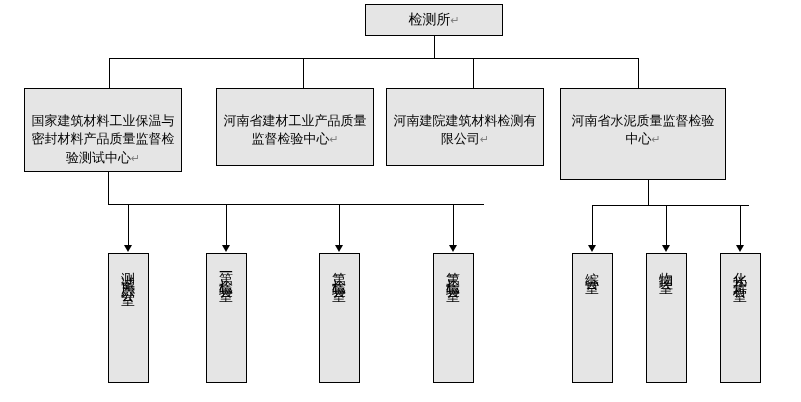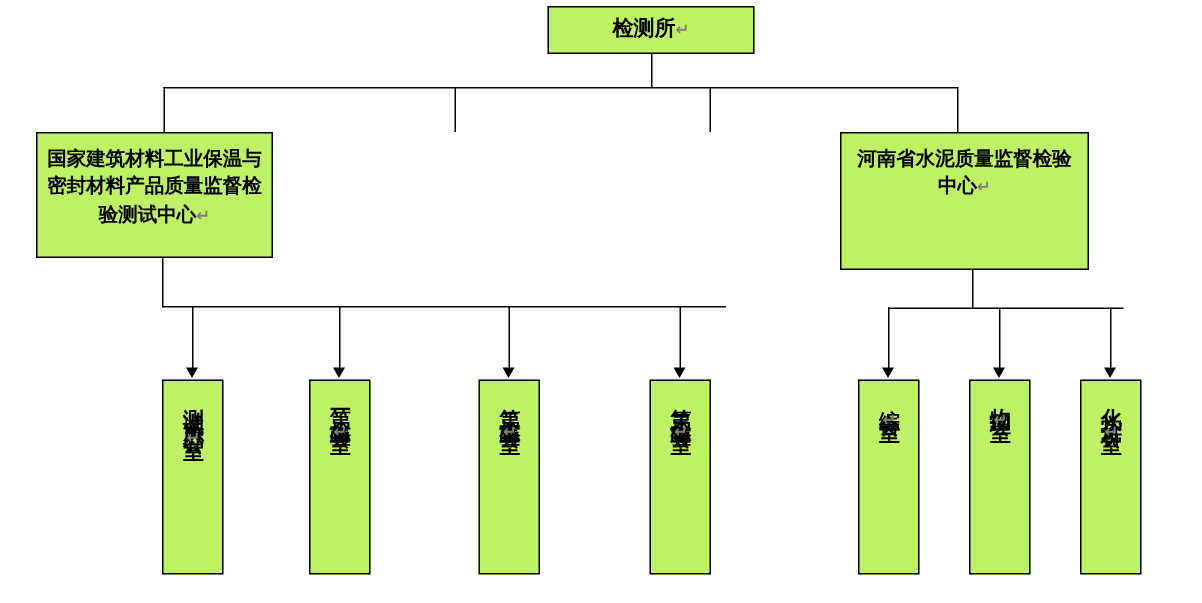--- a/index.html
+++ b/index.html
@@ -13,40 +13,39 @@
     height: 402px;
     background: #ffffff;
     overflow: hidden;
     font-family: "DejaVu Sans", "Liberation Sans", sans-serif;
   }
   
   .node {
     position: absolute;
     box-sizing: border-box;
     border: 1px solid #000000;
-    background: #bef264;
+    background: #e5e5e5;
     display: flex;
     align-items: center;
     justify-content: center;
     text-align: center;
     color: #000000;
     z-index: 3;
-    font-weight: bold;
   }
   .node .txt {
     display: block;
     line-height: 1.42;
     letter-spacing: 0px;
   }
   
   .root-node { font-size: 14px; }
   
   .l2-node { font-size: 13px; }
   .l2-node .txt { padding: 0 5px; }
-  .l2-top { align-items: flex-start; padding-top: 9px; }
+  .l2-top { align-items: flex-start; padding-top: 23px; }
   
   .leaf-node {
     align-items: flex-start;
     justify-content: center;
     padding-top: 7px;
     font-size: 14px;
   }
   .leaf-node .txt {
     writing-mode: vertical-rl;
     text-orientation: upright;
@@ -94,21 +93,27 @@
 
   <div class="vline" style="left:109px; top:58px; height:30px;"></div>
   <div class="vline" style="left:303px; top:58px; height:30px;"></div>
   <div class="vline" style="left:473px; top:58px; height:30px;"></div>
   <div class="vline" style="left:638px; top:58px; height:30px;"></div>
 
   <div class="node l2-node l2-top" style="left:24px; top:88px; width:158px; height:84px;">
     <span class="txt"><span>国家建筑材料工业保温与密封材料产品质量监督检验测试中心</span><span class="pilcrow">↵</span></span>
   </div>
 
+  <div class="node l2-node l2-top" style="left:216px; top:88px; width:158px; height:78px;">
+    <span class="txt"><span>河南省建材工业产品质量监督检验中心</span><span class="pilcrow">↵</span></span>
+  </div>
 
+  <div class="node l2-node l2-top" style="left:386px; top:88px; width:158px; height:78px;">
+    <span class="txt"><span>河南建院建筑材料检测有限公司</span><span class="pilcrow">↵</span></span>
+  </div>
 
   <div class="node l2-node l2-top" style="left:560px; top:88px; width:166px; height:92px;">
     <span class="txt"><span>河南省水泥质量监督检验中心</span><span class="pilcrow">↵</span></span>
   </div>
 
   <div class="vline" style="left:108px; top:172px; height:32px;"></div>
   <div class="hline" style="left:108px; top:204px; width:376px;"></div>
 
   <div class="vline" style="left:128px; top:204px; height:42px;"></div>
   <div class="arrow" style="left:124px; top:245px;"></div>

